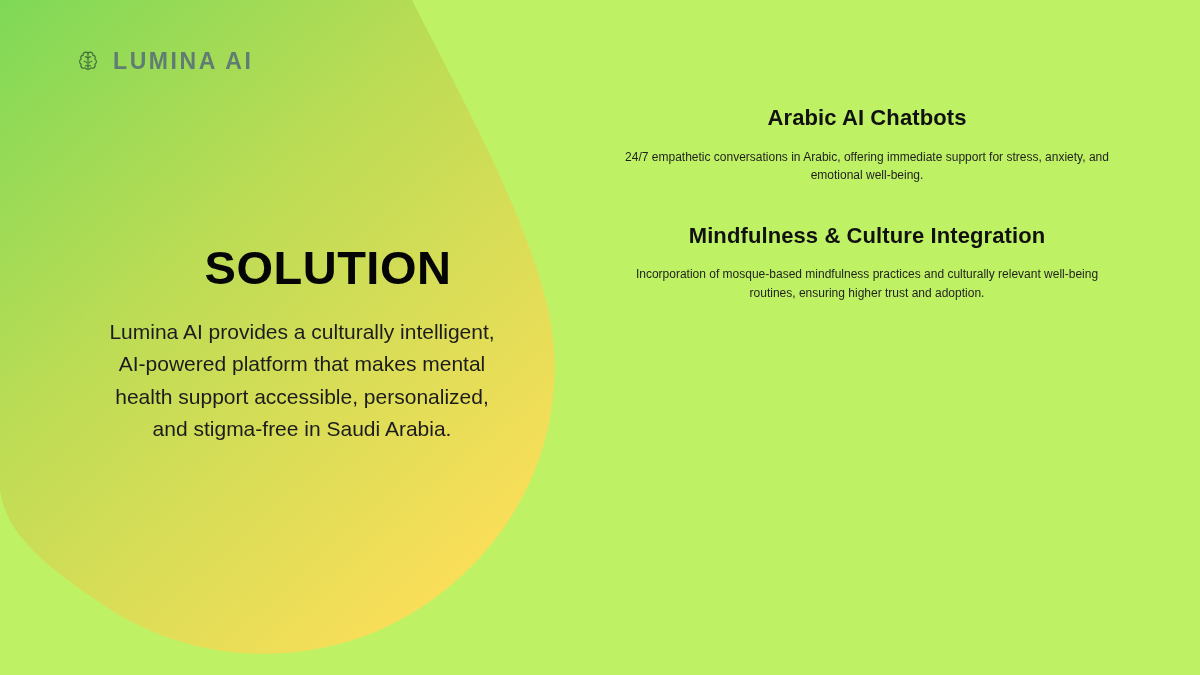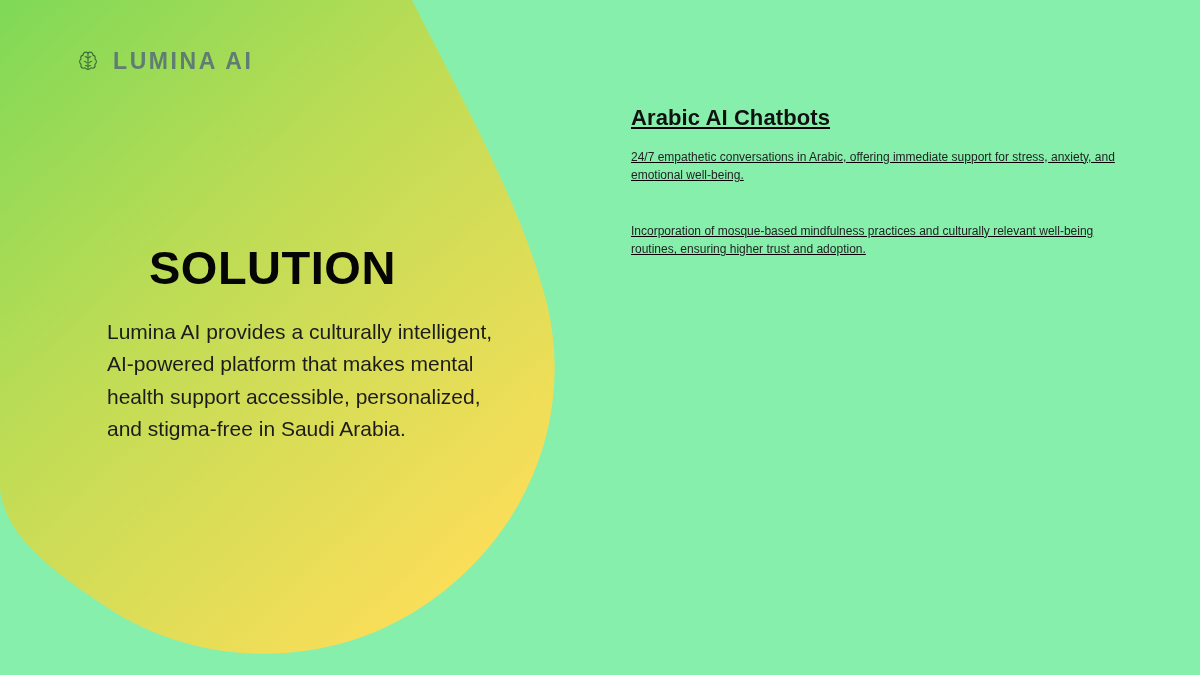--- a/index.html
+++ b/index.html
@@ -5,21 +5,22 @@
   * { margin:0; padding:0; box-sizing:border-box; }
   html, body {
     width:1200px; height:675px;
     background:#ffffff;
     font-family:"Liberation Sans", sans-serif;
     overflow:hidden;
   }
   .slide {
     position:relative;
     width:1200px; height:675px;
-    background:#86efac;
+    background:#bef264;
+    text-align:center;
   }
 
   
   .blob-layer {
     position:absolute;
     left:0; top:0;
     width:600px; height:675px;
     overflow:hidden;
   }
   .blob-svg { display:block; width:600px; height:675px; }
@@ -67,24 +68,23 @@
     font-size:21px;
     font-weight:400;
     color:#1c1c1c;
     line-height:1.53;
     max-width:390px;
   }
 
   
   .right-col {
     position:absolute;
-    left:631px; top:104px;
+    left:612px; top:104px;
     width:510px;
     z-index:5;
-    text-decoration:underline;
   }
   .section { margin-bottom:37px; }
   .section:last-child { margin-bottom:0; }
   .section-heading {
     font-size:22px;
     font-weight:bold;
     color:#111111;
     line-height:1.25;
     margin-bottom:16px;
     letter-spacing:0.1px;
@@ -138,17 +138,18 @@
 
   <div class="right-col">
 
     <div class="section">
       <h2 class="section-heading">Arabic AI Chatbots</h2>
       <p class="section-body">24/7 empathetic conversations in Arabic, offering immediate support for stress, anxiety, and emotional well-being.</p>
     </div>
 
 
     <div class="section">
+      <h2 class="section-heading">Mindfulness &amp; Culture Integration</h2>
       <p class="section-body">Incorporation of mosque-based mindfulness practices and culturally relevant well-being routines, ensuring higher trust and adoption.</p>
     </div>
 
   </div>
 </div>
 
 </body></html>

